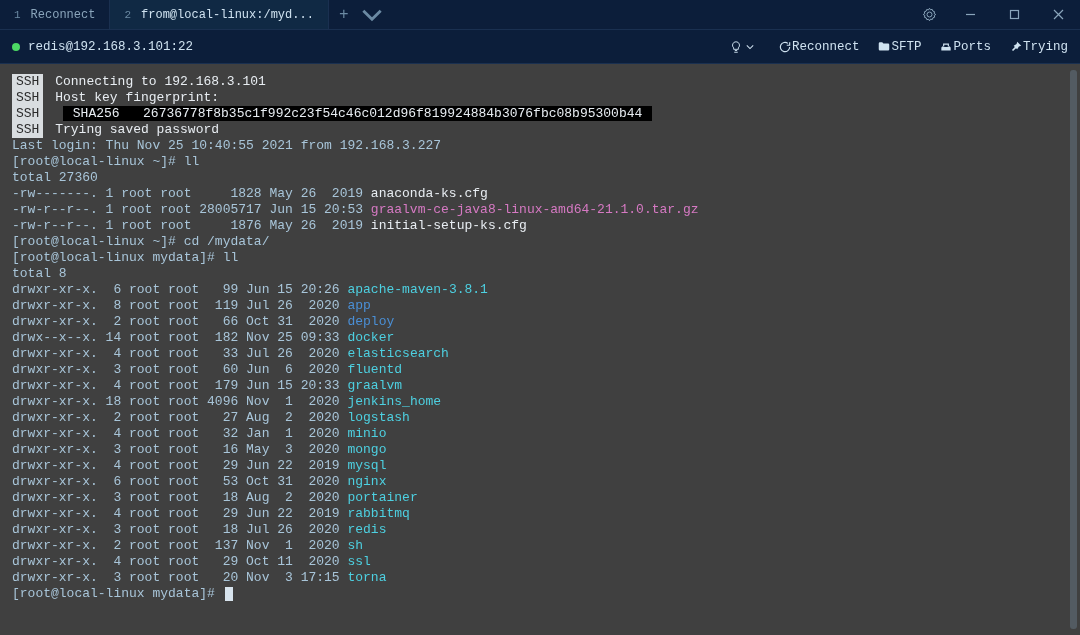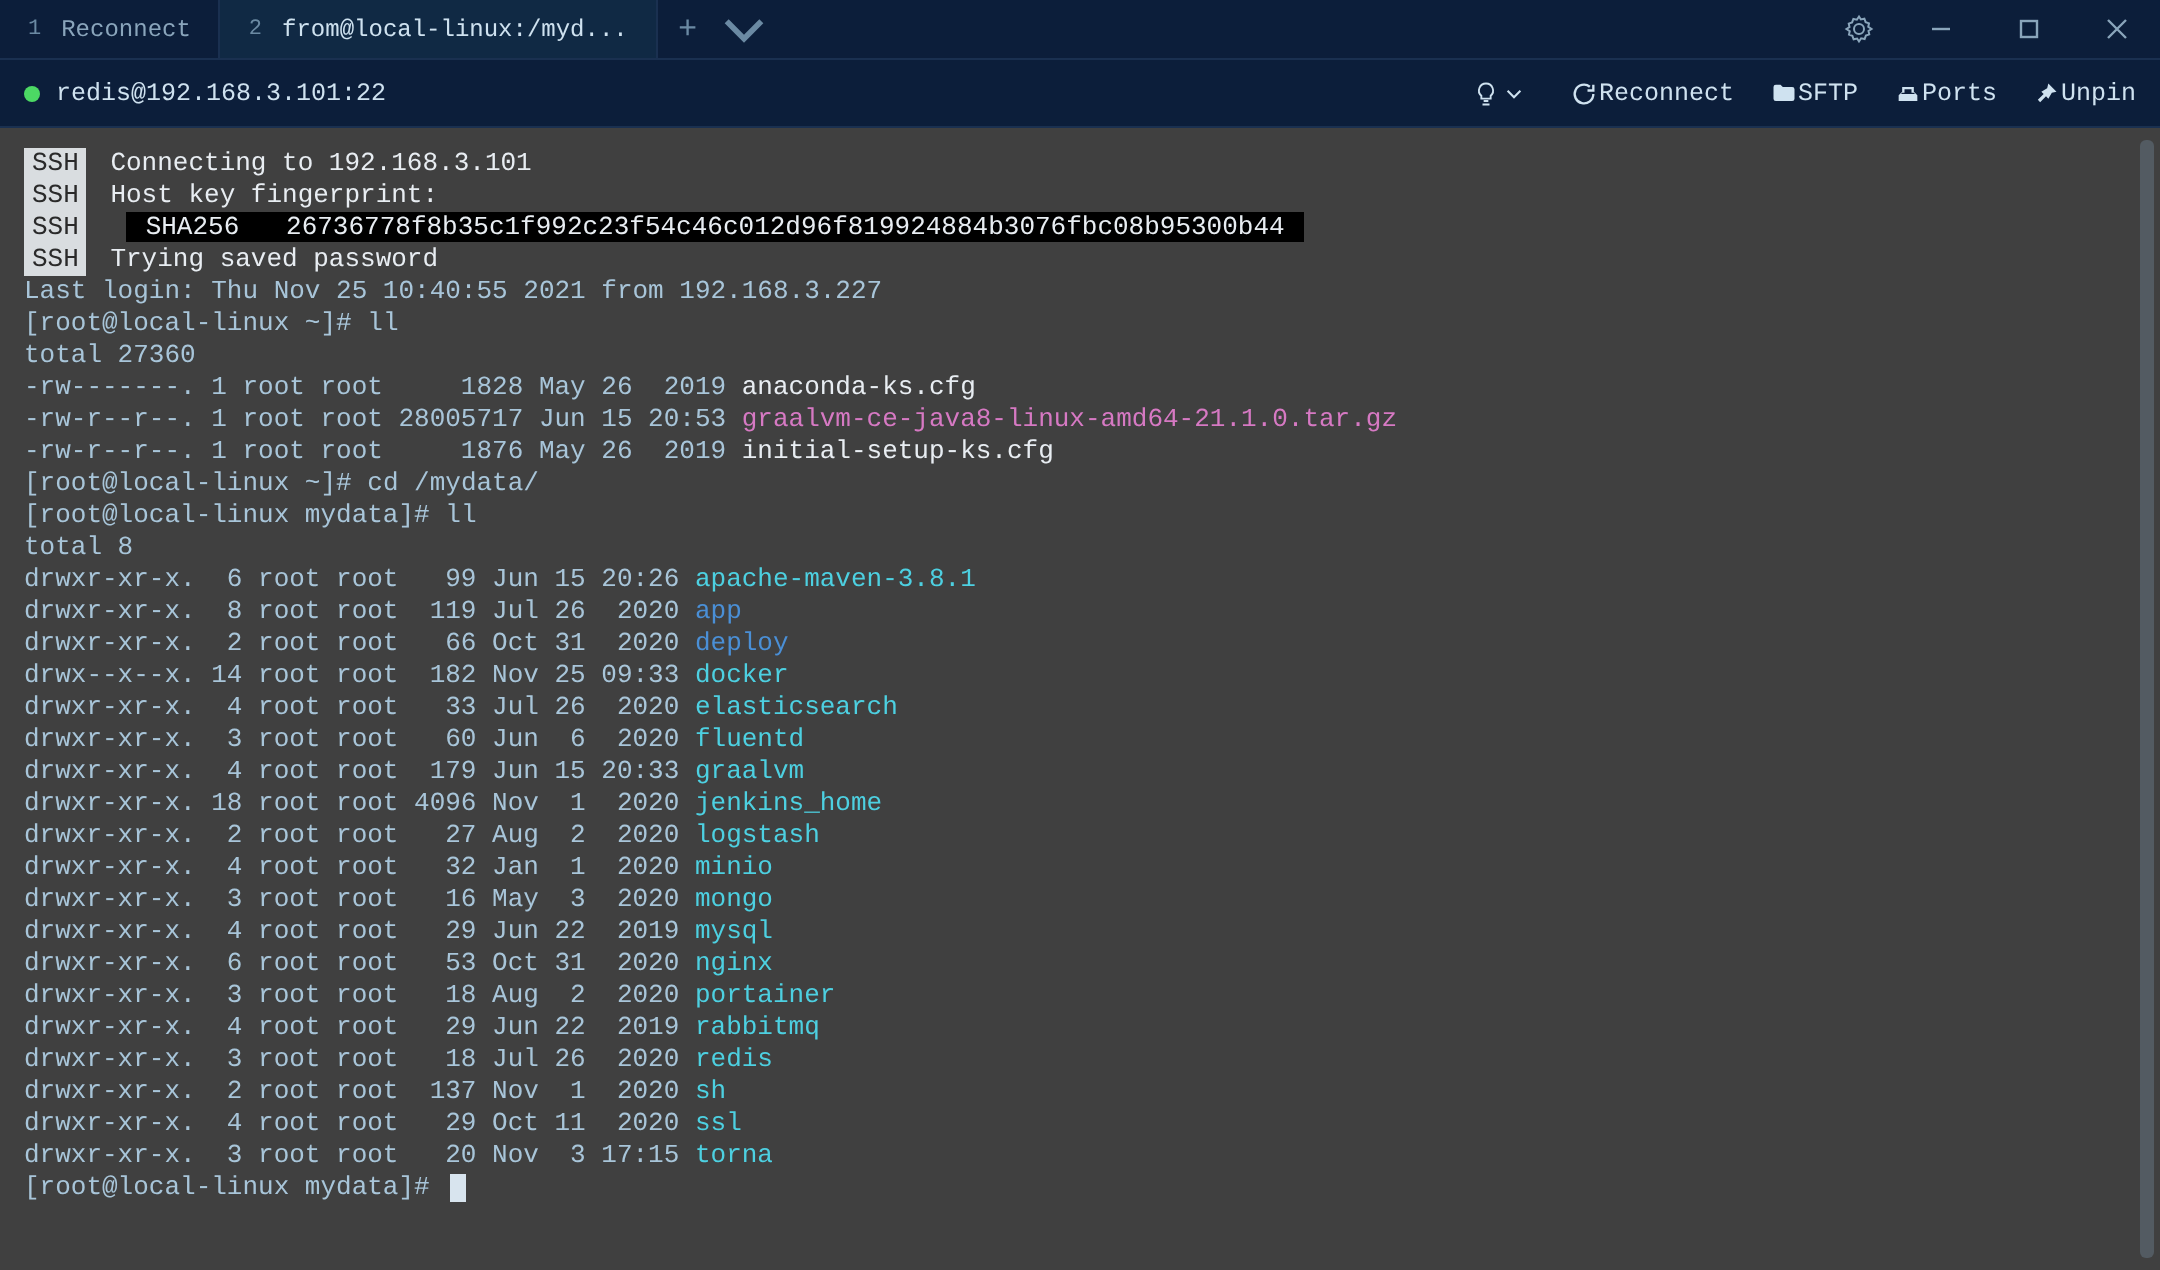--- a/index.html
+++ b/index.html
@@ -168,21 +168,21 @@
     <div class="tool-item">
       <svg viewBox="0 0 24 24">
           <path fill="currentColor" d="M7 6h10v4l3 3v5H4v-5l3-3zM9 8v3H7l-1 1h12l-1-1h-2V8z"></path>
         </svg>
       <span>Ports</span>
     </div>
     <div class="tool-item">
       <svg viewBox="0 0 24 24">
           <path fill="currentColor" d="M14 3l7 7-4 1-3 5-2-2-5 5-2-2 5-5-2-2 5-3z"></path>
         </svg>
-      <span>Unpin</span>
+      <span>Trying</span>
     </div>
   </div>
 </div>
 
 <div class="terminal-wrap">
   <div class="terminal" id="term"><span class="ln"><span class="ssh-badge">SSH</span><span class="white"> Connecting to 192.168.3.101</span></span><span class="ln"><span class="ssh-badge">SSH</span><span class="white"> Host key fingerprint:</span></span><span class="ln"><span class="ssh-badge">SSH</span><span>  </span><span class="sha-badge"><span> SHA256   26736778f8b35c1f992c23f54c46c012d96f819924884b3076fbc08b95300b44 </span></span></span><span class="ln"><span class="ssh-badge">SSH</span><span class="white"> Trying saved password</span></span><span class="ln"><span>Last login: Thu Nov 25 10:40:55 2021 from 192.168.3.227</span></span><span class="ln"><span>[root@local-linux ~]# </span><span>ll</span></span><span class="ln"><span>total 27360</span></span><span class="ln"><span>-rw-------. 1 root root     1828 May 26  2019 </span><span class="white">anaconda-ks.cfg</span></span><span class="ln"><span>-rw-r--r--. 1 root root 28005717 Jun 15 20:53 </span><span class="magenta">graalvm-ce-java8-linux-amd64-21.1.0.tar.gz</span></span><span class="ln"><span>-rw-r--r--. 1 root root     1876 May 26  2019 </span><span class="white">initial-setup-ks.cfg</span></span><span class="ln"><span>[root@local-linux ~]# </span><span>cd /mydata/</span></span><span class="ln"><span>[root@local-linux mydata]# </span><span>ll</span></span><span class="ln"><span>total 8</span></span><span class="ln"><span>drwxr-xr-x.  6 root root   99 Jun 15 20:26 </span><span class="cyan">apache-maven-3.8.1</span></span><span class="ln"><span>drwxr-xr-x.  8 root root  119 Jul 26  2020 </span><span class="blue">app</span></span><span class="ln"><span>drwxr-xr-x.  2 root root   66 Oct 31  2020 </span><span class="blue">deploy</span></span><span class="ln"><span>drwx--x--x. 14 root root  182 Nov 25 09:33 </span><span class="cyan">docker</span></span><span class="ln"><span>drwxr-xr-x.  4 root root   33 Jul 26  2020 </span><span class="cyan">elasticsearch</span></span><span class="ln"><span>drwxr-xr-x.  3 root root   60 Jun  6  2020 </span><span class="cyan">fluentd</span></span><span class="ln"><span>drwxr-xr-x.  4 root root  179 Jun 15 20:33 </span><span class="cyan">graalvm</span></span><span class="ln"><span>drwxr-xr-x. 18 root root 4096 Nov  1  2020 </span><span class="cyan">jenkins_home</span></span><span class="ln"><span>drwxr-xr-x.  2 root root   27 Aug  2  2020 </span><span class="cyan">logstash</span></span><span class="ln"><span>drwxr-xr-x.  4 root root   32 Jan  1  2020 </span><span class="cyan">minio</span></span><span class="ln"><span>drwxr-xr-x.  3 root root   16 May  3  2020 </span><span class="cyan">mongo</span></span><span class="ln"><span>drwxr-xr-x.  4 root root   29 Jun 22  2019 </span><span class="cyan">mysql</span></span><span class="ln"><span>drwxr-xr-x.  6 root root   53 Oct 31  2020 </span><span class="cyan">nginx</span></span><span class="ln"><span>drwxr-xr-x.  3 root root   18 Aug  2  2020 </span><span class="cyan">portainer</span></span><span class="ln"><span>drwxr-xr-x.  4 root root   29 Jun 22  2019 </span><span class="cyan">rabbitmq</span></span><span class="ln"><span>drwxr-xr-x.  3 root root   18 Jul 26  2020 </span><span class="cyan">redis</span></span><span class="ln"><span>drwxr-xr-x.  2 root root  137 Nov  1  2020 </span><span class="cyan">sh</span></span><span class="ln"><span>drwxr-xr-x.  4 root root   29 Oct 11  2020 </span><span class="cyan">ssl</span></span><span class="ln"><span>drwxr-xr-x.  3 root root   20 Nov  3 17:15 </span><span class="cyan">torna</span></span><span class="ln"><span>[root@local-linux mydata]# </span><span class="cursor-block"></span></span></div>
   <div class="scrollbar">
     <div class="scrollbar-thumb"></div>
   </div>
 </div>

